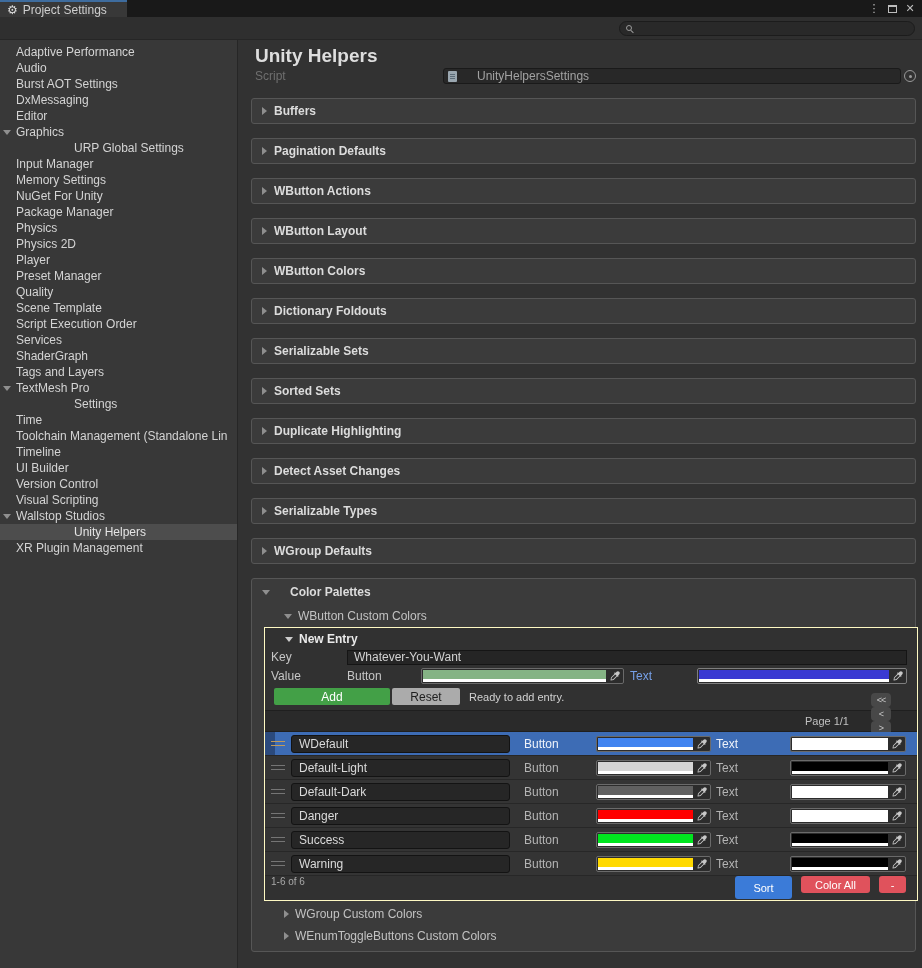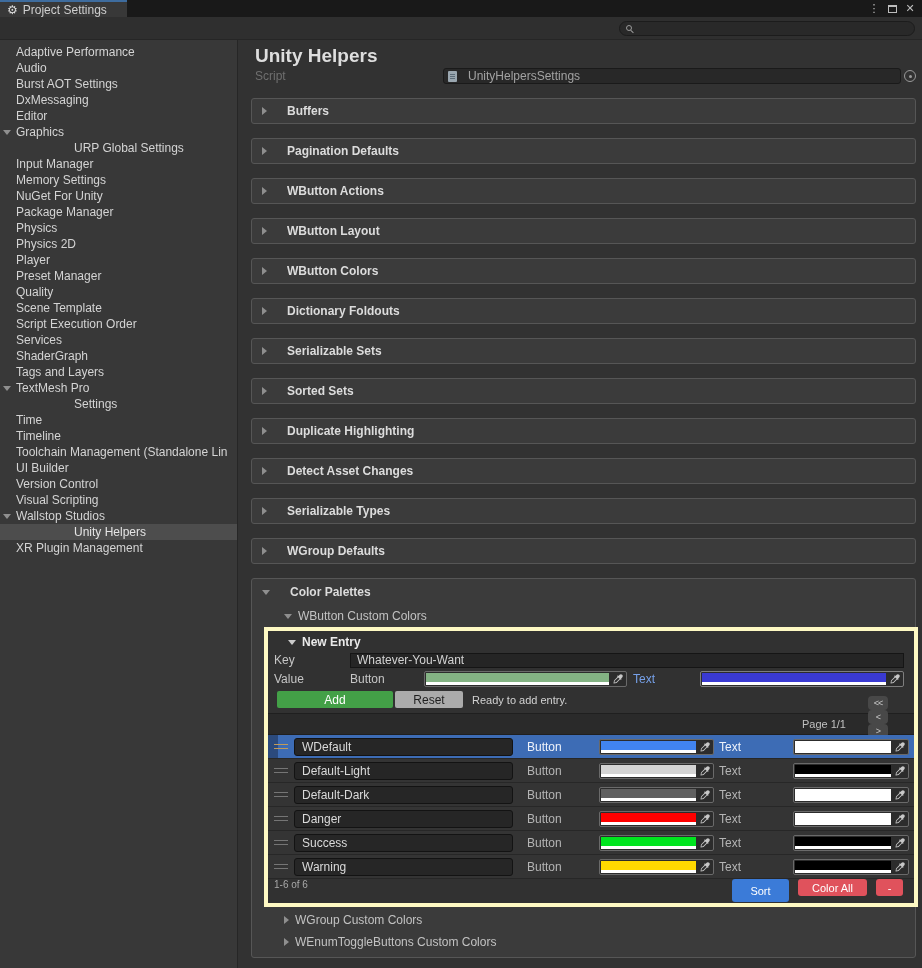--- a/index.html
+++ b/index.html
@@ -35,35 +35,35 @@
   
   .tri{width:0;height:0;flex:none}
   .tri.right{border-left:5px solid #8f8f8f;border-top:4px solid transparent;border-bottom:4px solid transparent}
   .tri.down{border-top:5px solid #8f8f8f;border-left:4px solid transparent;border-right:4px solid transparent}
   .tri.down.bright{border-top-color:#cccccc}
 
   
   .page-title{font-size:19px;font-weight:bold;color:#dedede;height:24px;line-height:24px;margin-left:4px}
   .script-row{display:flex;align-items:center;height:16px;margin:0 0 14px 4px;font-size:12px}
   .script-label{width:188px;color:#6f6f6f}
-  .obj-field{flex:1;height:16px;background:#282828;border:1px solid #1a1a1a;border-radius:3px;display:flex;align-items:center;gap:11px;padding:0 4px;color:#a2a2a2;font-size:12px}
+  .obj-field{flex:1;height:16px;background:#282828;border:1px solid #1a1a1a;border-radius:3px;display:flex;align-items:center;gap:20px;padding:0 4px;color:#a2a2a2;font-size:12px}
   .script-icon{width:9px;height:11px;background:#9aa7b0;border-radius:1px;position:relative;flex:none}
   .script-icon::after{content:"";position:absolute;left:2px;top:3px;width:5px;height:1px;background:#5c6c78;box-shadow:0 2px 0 #5c6c78,0 4px 0 #5c6c78}
   .obj-picker{width:12px;height:12px;border:1px solid #9a9a9a;border-radius:50%;margin-left:3px;flex:none;display:flex;align-items:center;justify-content:center}
   .obj-picker::after{content:"";width:3px;height:3px;background:#9a9a9a;border-radius:50%}
 
   
-  .section{height:26px;background:#3b3b3b;border:1px solid #565656;border-radius:3px;margin-bottom:14px;display:flex;align-items:center;padding-left:10px;gap:20px}
+  .section{height:26px;background:#3b3b3b;border:1px solid #565656;border-radius:3px;margin-bottom:14px;display:flex;align-items:center;padding-left:10px;gap:7px}
   .section-label{font-size:12px;font-weight:bold;color:#dcdcdc}
 
   
   .cp-box{background:#3b3b3b;border:1px solid #565656;border-radius:3px;padding-bottom:6px}
   .cp-header{height:26px;display:flex;align-items:center;padding-left:10px;gap:20px}
   .cp-sub{height:18px;margin:2px 0 2px 32px;display:flex;align-items:center;gap:6px;font-size:12px;color:#c2c2c2}
-  .panel{margin-left:12px;width:654px;background:#313131;border:4px solid #fef9c3}
+  .panel{margin-left:12px;width:654px;background:#313131;border:1px solid #fef9c3}
 
   .ne{padding:3px 10px 0 6px}
   .ne-head{height:16px;display:flex;align-items:center;gap:6px;font-size:12px;font-weight:bold;color:#eaeaea;margin-left:14px}
   .ne-row{display:flex;align-items:center;height:16px;margin:2px 0;font-size:12px;color:#c6c6c6}
   .ne-row.val{height:17px}
   .lbl1{width:76px;flex:none}
   .lbl-btn{width:74px;flex:none}
   .lbl-text{width:73px;flex:none;color:#76a0e8;padding-left:6px}
   .key-field{flex:1;height:15px;background:#252525;border:1px solid #151515;color:#d2d2d2;padding:0 6px;display:flex;align-items:center;font-size:12px}
 
@@ -227,25 +227,25 @@
         <div class="side-item child">
 
         <span>Settings</span>
       </div>
         <div class="side-item">
 
         <span>Time</span>
       </div>
         <div class="side-item">
 
+        <span>Toolchain Management (Standalone Lin</span>
+      </div>
+        <div class="side-item">
+
         <span>Timeline</span>
-      </div>
-        <div class="side-item">
-
-        <span>Toolchain Management (Standalone Lin</span>
       </div>
         <div class="side-item">
 
         <span>UI Builder</span>
       </div>
         <div class="side-item">
 
         <span>Version Control</span>
       </div>
         <div class="side-item">

